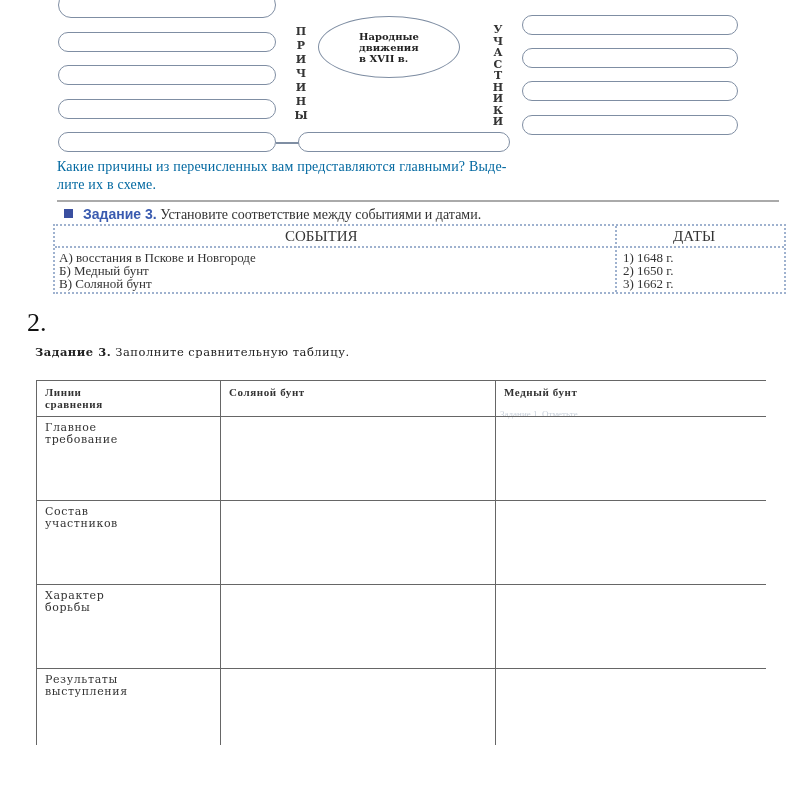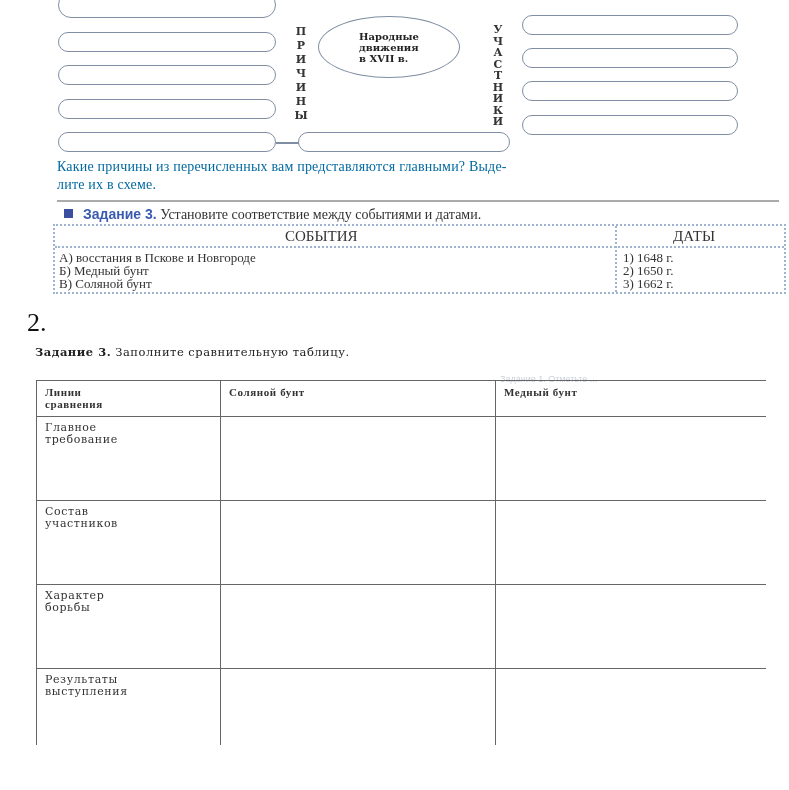--- a/index.html
+++ b/index.html
@@ -17,21 +17,21 @@
     .task3-title .sq { display: inline-block; width: 9px; height: 9px; background: #3a4fa0; margin-right: 10px; vertical-align: 1px; }
     .task3-title .label { color: #3a5bb0; font-family: "Liberation Sans", sans-serif; font-weight: bold; font-size: 14px; }
     .match-table { position: absolute; left: 53px; top: 224px; width: 733px; height: 70px; border: 2px dotted #9fb2cf; box-sizing: border-box; }
     .match-head-row { position: absolute; left: 0; top: 0; width: 100%; height: 20px; border-bottom: 2px dotted #9fb2cf; }
     .match-divider { position: absolute; left: 560px; top: 0; width: 0; height: 100%; border-left: 2px dotted #9fb2cf; }
     .mh { position: absolute; top: 2px; font-size: 15px; color: #333; }
     .mrow { position: absolute; font-size: 13px; line-height: 13px; color: #333; }
     .big-num { position: absolute; left: 27px; top: 308px; font-family: "Liberation Serif", serif; font-size: 26px; color: #111; }
     .task3b { position: absolute; left: 35px; top: 345px; font-family: "DejaVu Serif", serif; font-size: 11.5px; color: #222; white-space: nowrap; letter-spacing: 0.5px; text-align: right; }
     .task3b b { font-weight: bold; }
-    .ghost { position: absolute; font-family: Liberation Sans, sans-serif; font-size: 9px; color: #c9d1db; white-space: nowrap; }
+    .ghost { position: absolute; font-family: Liberation Serif, serif; font-size: 9px; color: #c9d1db; white-space: nowrap; margin-top: 35px; }
     .cmp { position: absolute; left: 36px; top: 380px; border-collapse: collapse; font-family: "DejaVu Serif", serif; font-size: 11px; color: #333; }
     .cmp td, .cmp th { border: 1.3px solid #666; vertical-align: top; text-align: left; padding: 5px 8px; box-sizing: border-box; letter-spacing: 0.6px; line-height: 12px; }
     .cmp th { font-weight: bold; height: 36px; font-family: Liberation Serif, serif; }
     .cmp td { height: 84px; font-weight: normal; }
     .cmp .c1 { width: 184px; }
     .cmp .c2 { width: 275px; }
     .cmp .c3 { width: 270px; border-right: none; }
     .cmp tr.last td { height: 76px; border-bottom: none; }
   </style>
 </head>

